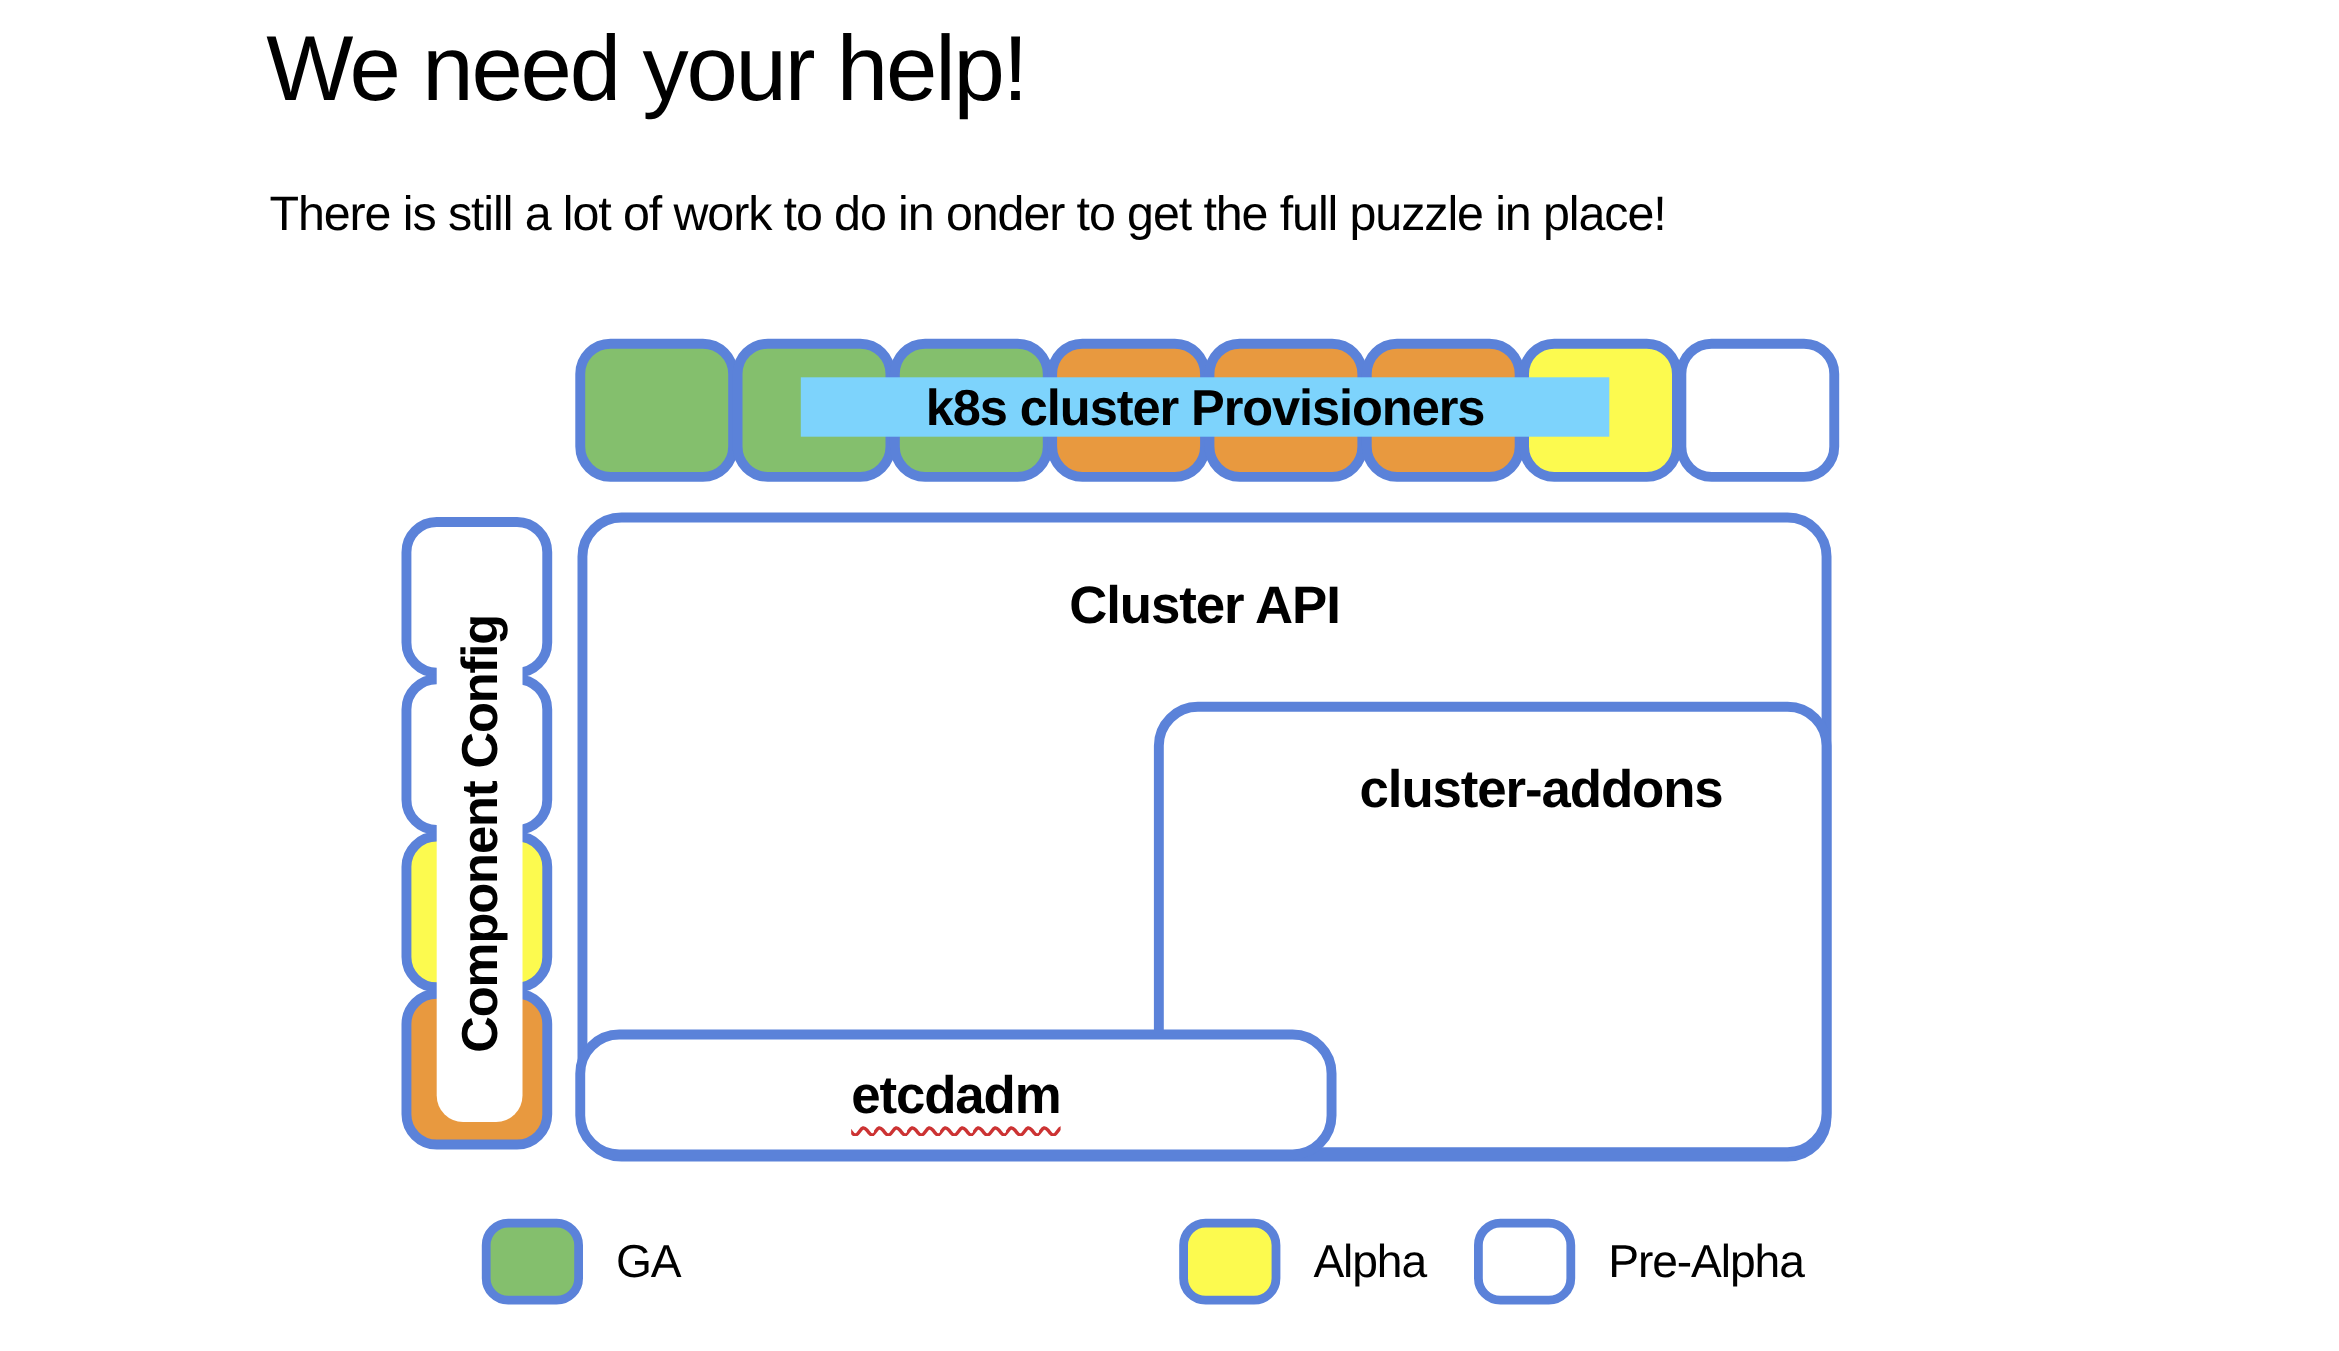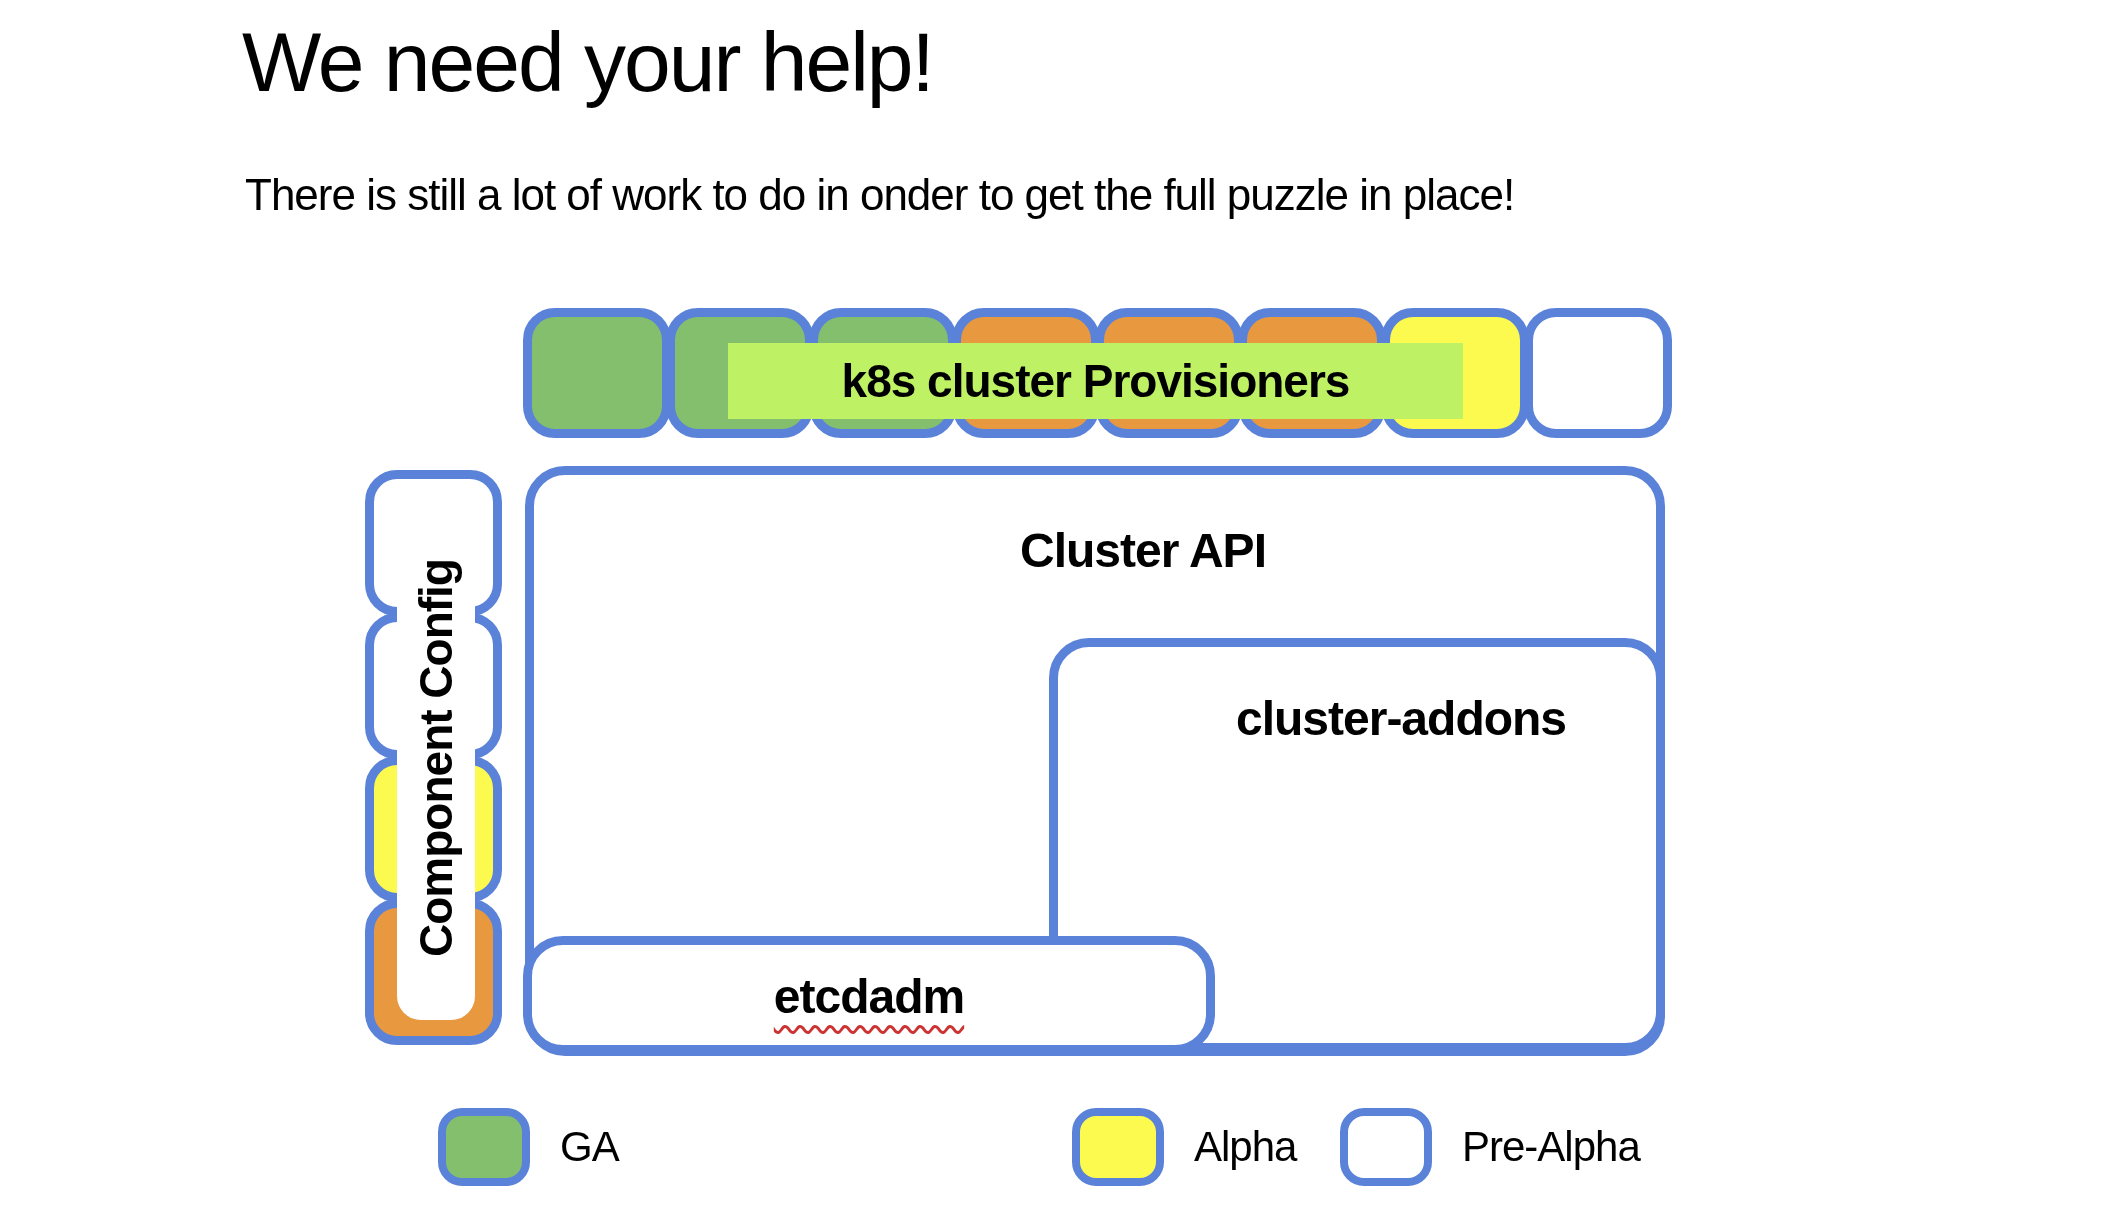--- a/index.html
+++ b/index.html
@@ -25,22 +25,22 @@
     box-sizing:border-box; border:9px solid #5B82D9; border-radius:32px;
     background:#fff; flex:0 0 auto;
   }
   [data-status="ga"]       { background:#84BF6D; }
   [data-status="beta"]     { background:#E8993F; }
   [data-status="alpha"]    { background:#FCFA4F; }
   [data-status="pre_alpha"]{ background:#FFFFFF; }
 
   
   .prov-band {
-    position:absolute; left:728px; top:343px; width:735px; height:76px;
-    background:#bef264; z-index:5; display:flex; align-items:center; justify-content:center;
+    position:absolute; left:728px; top:343px; width:735px; height:54px;
+    background:#7dd3fc; z-index:5; display:flex; align-items:center; justify-content:center;
   }
   .prov-band span { font-size:46px; font-weight:700; letter-spacing:-1px; white-space:nowrap; }
 
   
   .vband {
     position:absolute; left:397px; top:496px; width:78px; height:524px;
     background:#fff; border-radius:24px; z-index:5;
     display:flex; align-items:center; justify-content:center;
   }
   .vband span {
@@ -54,21 +54,21 @@
     border:9px solid #5B82D9; border-radius:40px; background:#fff;
   }
   .bigbox .box-label {
     position:absolute; left:0; width:100%; text-align:center;
     font-size:48px; font-weight:700; letter-spacing:-1px; white-space:nowrap;
   }
   .box-cluster-api    { left:525px;  top:466px; width:1140px; height:590px; z-index:1; }
   .box-cluster-addons { left:1049px; top:638px; width:616px;  height:414px; z-index:2; }
   .box-kubeadm        { left:773px;  top:790px; width:683px;  height:256px; z-index:3; }
   .box-etcdadm        { left:523px;  top:936px; width:692px;  height:118px; z-index:4; }
-  .box-cluster-api    .box-label { top:48px;padding-left:48px; }
+  .box-cluster-api    .box-label { top:48px; }
   .box-cluster-addons .box-label { top:44px;padding-left:44px; }
   .box-kubeadm        .box-label { top:40px; }
   .box-etcdadm        .box-label { top:24px; }
   .squiggle {
     text-decoration-line:underline; text-decoration-style:wavy;
     text-decoration-color:#CC3333; text-decoration-thickness:3px;
     text-underline-offset:12px;
   }
 
   

